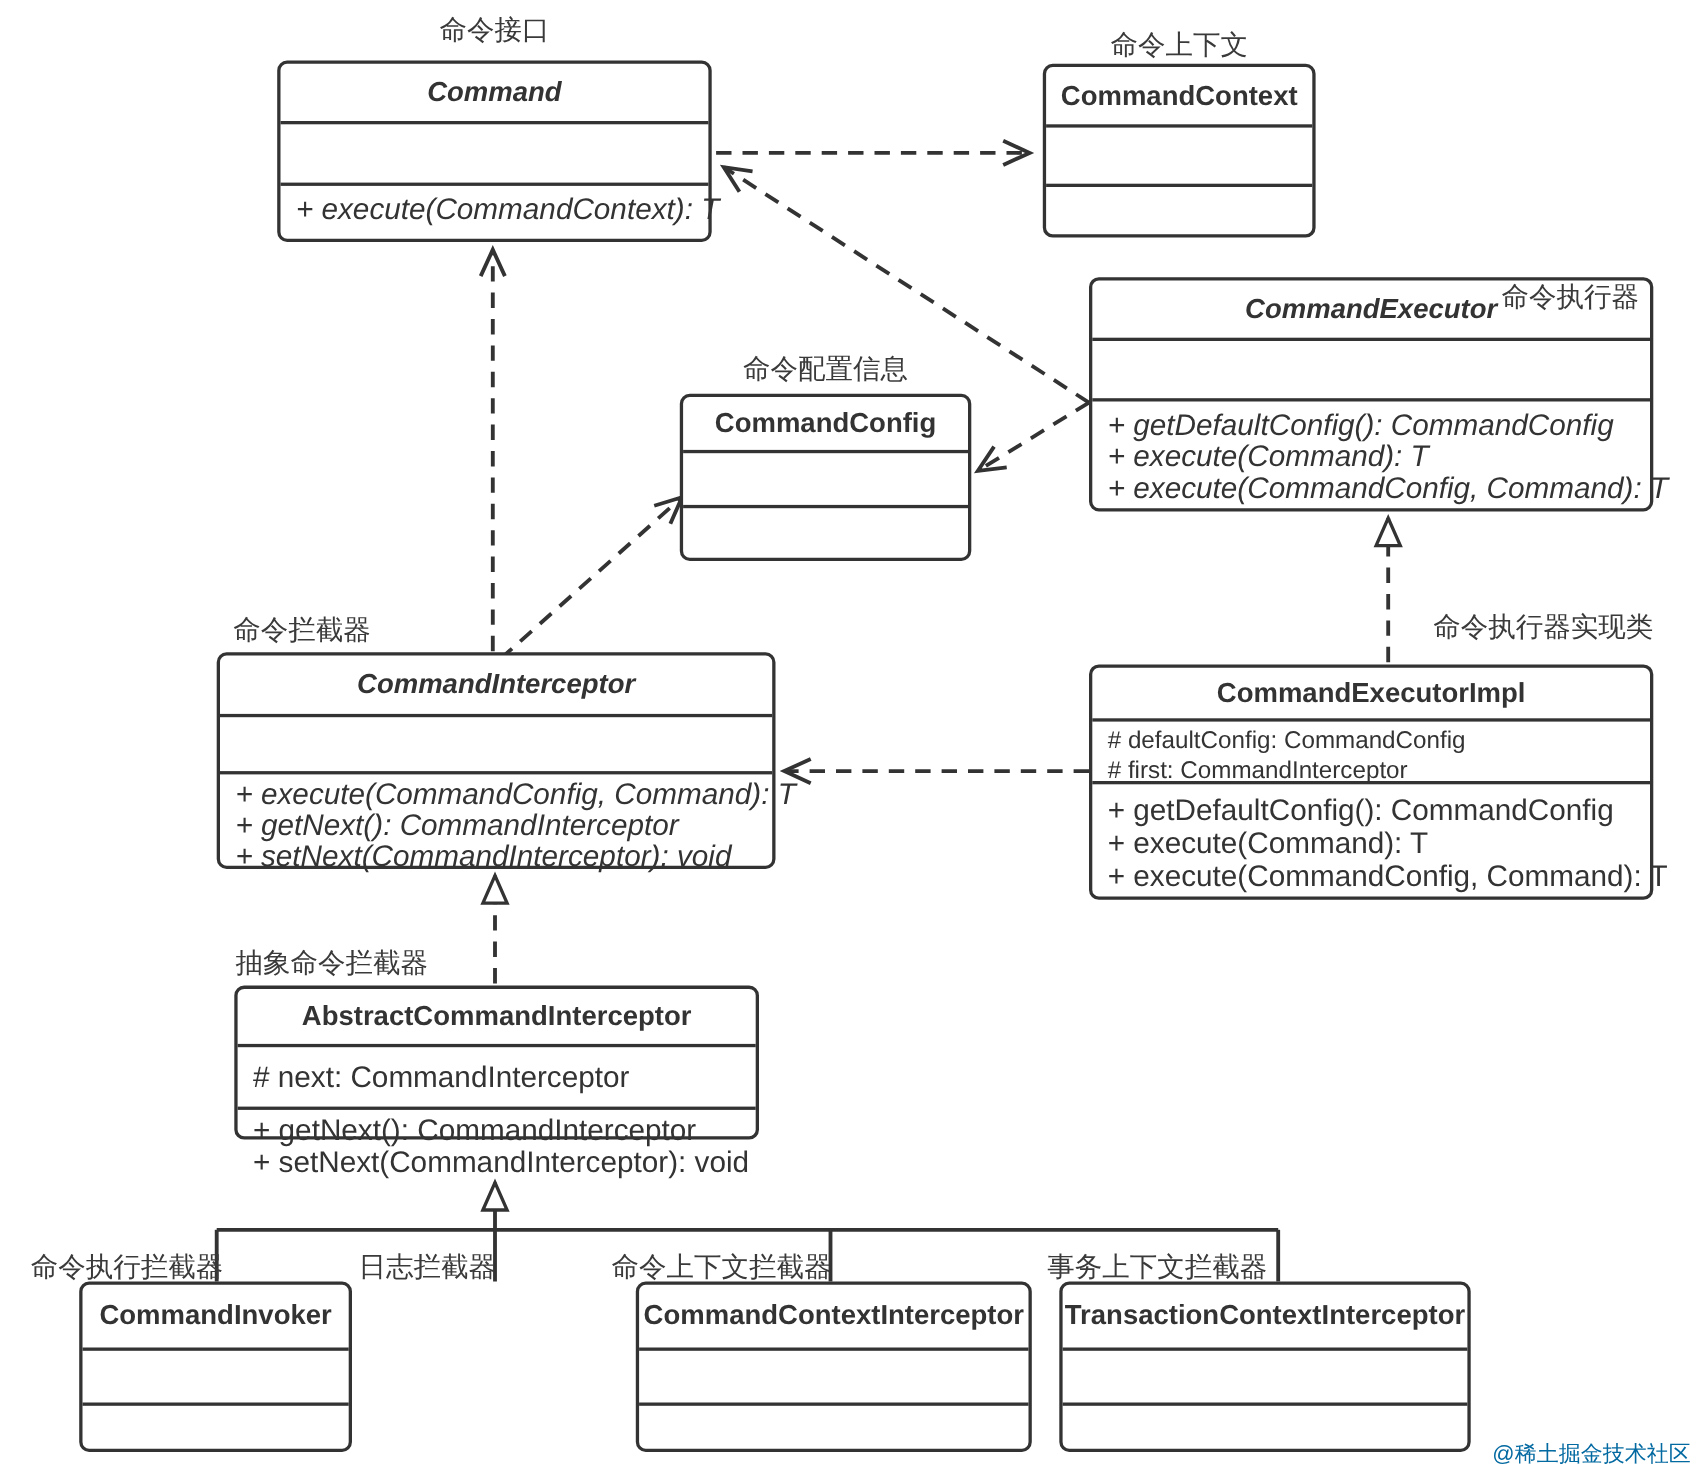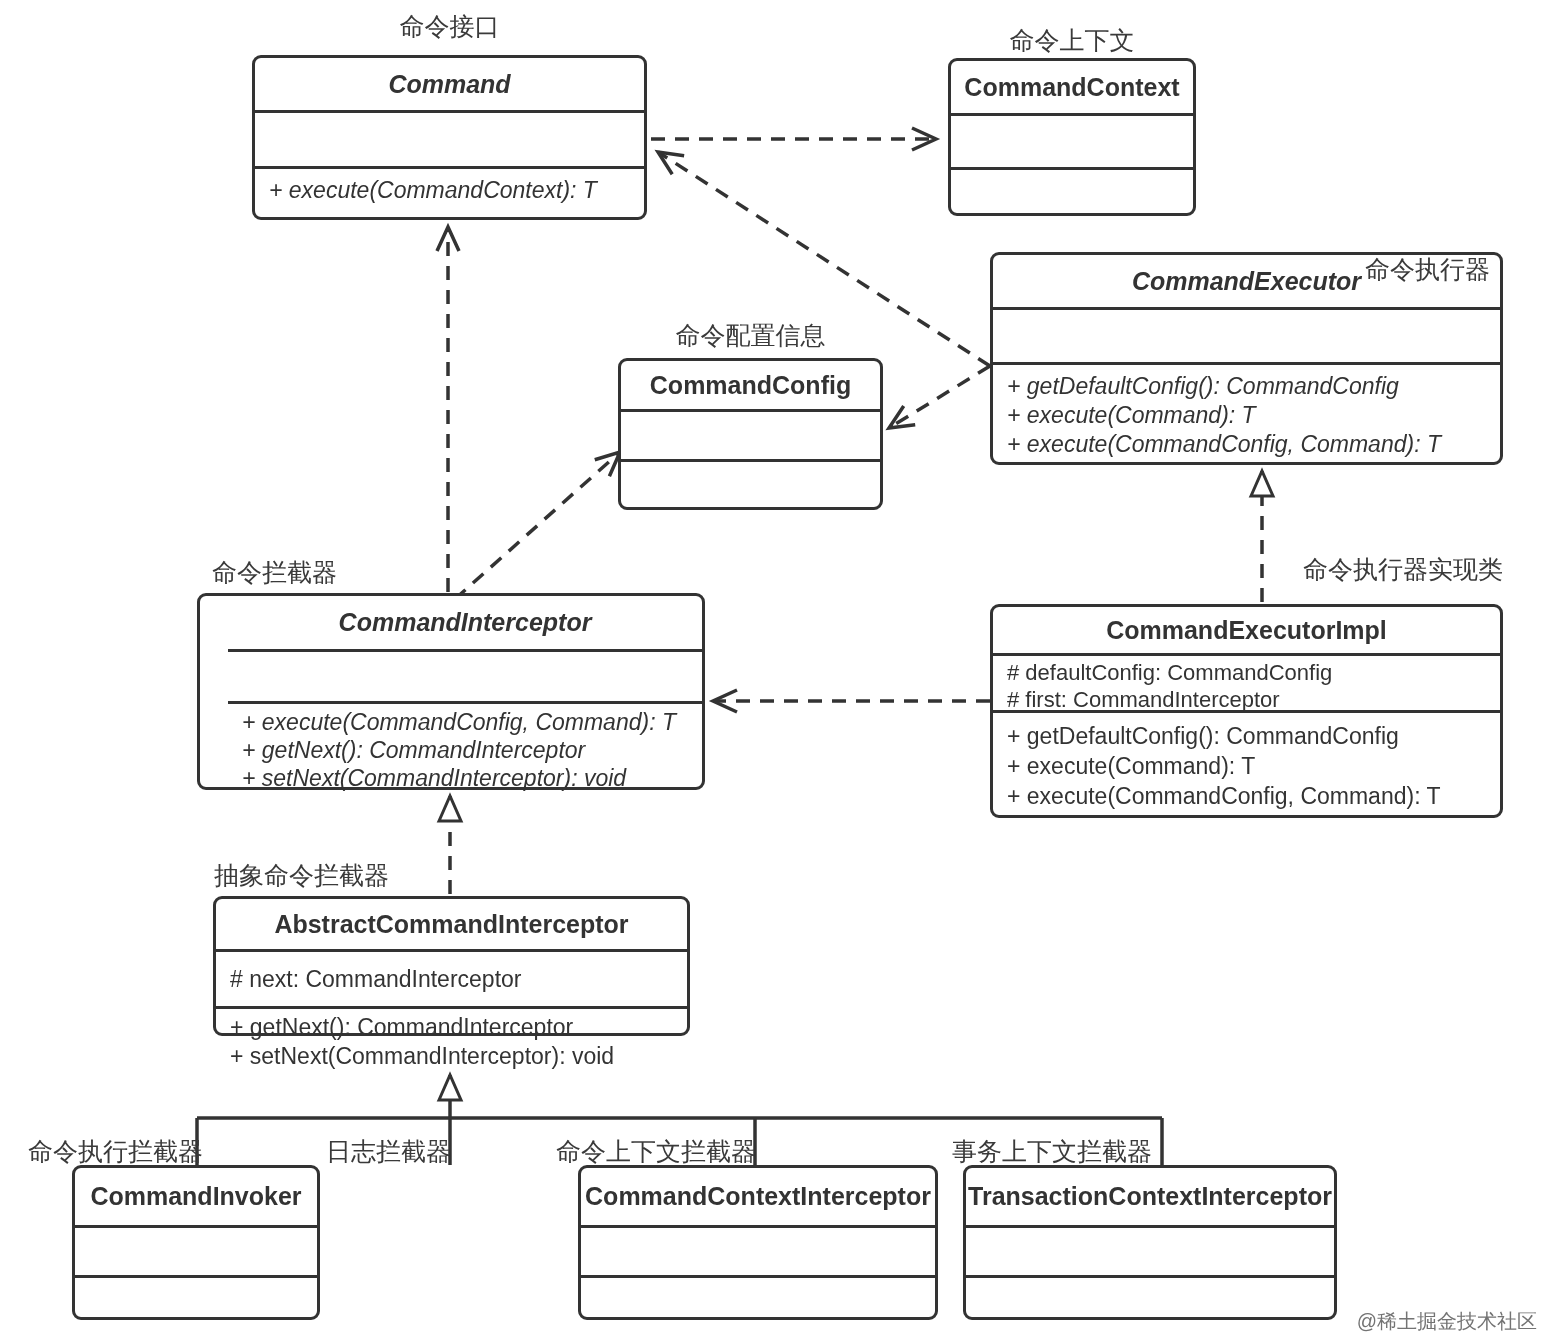--- a/index.html
+++ b/index.html
@@ -10,29 +10,29 @@
   .box{
     position:absolute;background:#fff;border:3.5px solid #333;border-radius:9px;
     box-sizing:border-box;display:flex;flex-direction:column;z-index:2;
   }
   .sec-title{
     border-bottom:3.5px solid #333;display:flex;align-items:center;justify-content:center;
     font-weight:bold;font-size:25px;flex:0 0 auto;
   }
   .sec-attrs{border-bottom:3.5px solid #333;flex:0 0 auto;box-sizing:border-box;}
   .sec-methods{flex:1 1 auto;box-sizing:border-box;}
-  .lines{padding:7px 6px 0 14px;font-size:23px;line-height:29px;white-space:nowrap;}
+  .lines{padding:7px 6px 0 14px;font-size:27px;line-height:29px;white-space:nowrap;}
   .lines-sm{padding:3px 6px 0 14px;font-size:22px;line-height:27px;white-space:nowrap;}
   .it{font-style:italic;}
   .tag{position:absolute;font-size:25px;color:#3a3a3a;white-space:nowrap;z-index:3;}
   .tag.center{text-align:center;}
   .tag.right{text-align:right;}
   #arrows{position:absolute;left:0;top:0;z-index:1;}
   #watermark{
-    position:absolute;right:8px;bottom:6px;font-size:20px;color:#737373;z-index:4;white-space:nowrap;
+    position:absolute;right:8px;bottom:6px;font-size:20px;color:#0369a1;z-index:4;white-space:nowrap;
   }
 </style>
 </head>
 <body>
 
 <div id="stage">
 
   <svg id="arrows" width="1545" height="1341" viewBox="0 0 1545 1341">
     <defs>
       <marker id="open" markerUnits="userSpaceOnUse" markerWidth="34" markerHeight="30" refX="28" refY="14" orient="auto">
@@ -98,21 +98,21 @@
       <div class="lines it" style="padding-top:0;">+ execute(CommandConfig, Command): T</div>
     </div>
   </div>
 
   <div class="box" style="left:618px;top:358px;width:265px;height:152px;">
     <div class="sec-title" style="height:48px;">CommandConfig</div>
     <div class="sec-attrs" style="height:50px;"></div>
     <div class="sec-methods"></div>
   </div>
 
-  <div class="box" style="left:197px;top:593px;width:508px;height:197px;padding-left:28px;">
+  <div class="box" style="left:197px;top:593px;width:508px;height:197px;">
     <div class="sec-title it" style="height:53px;">CommandInterceptor</div>
     <div class="sec-attrs" style="height:52px;"></div>
     <div class="sec-methods">
       <div class="lines it" style="padding-top:4px;line-height:28px;">+ execute(CommandConfig, Command): T</div>
       <div class="lines it" style="padding-top:0;line-height:28px;">+ getNext(): CommandInterceptor</div>
       <div class="lines it" style="padding-top:0;line-height:28px;">+ setNext(CommandInterceptor): void</div>
     </div>
   </div>
 
   <div class="box" style="left:990px;top:604px;width:513px;height:214px;">

